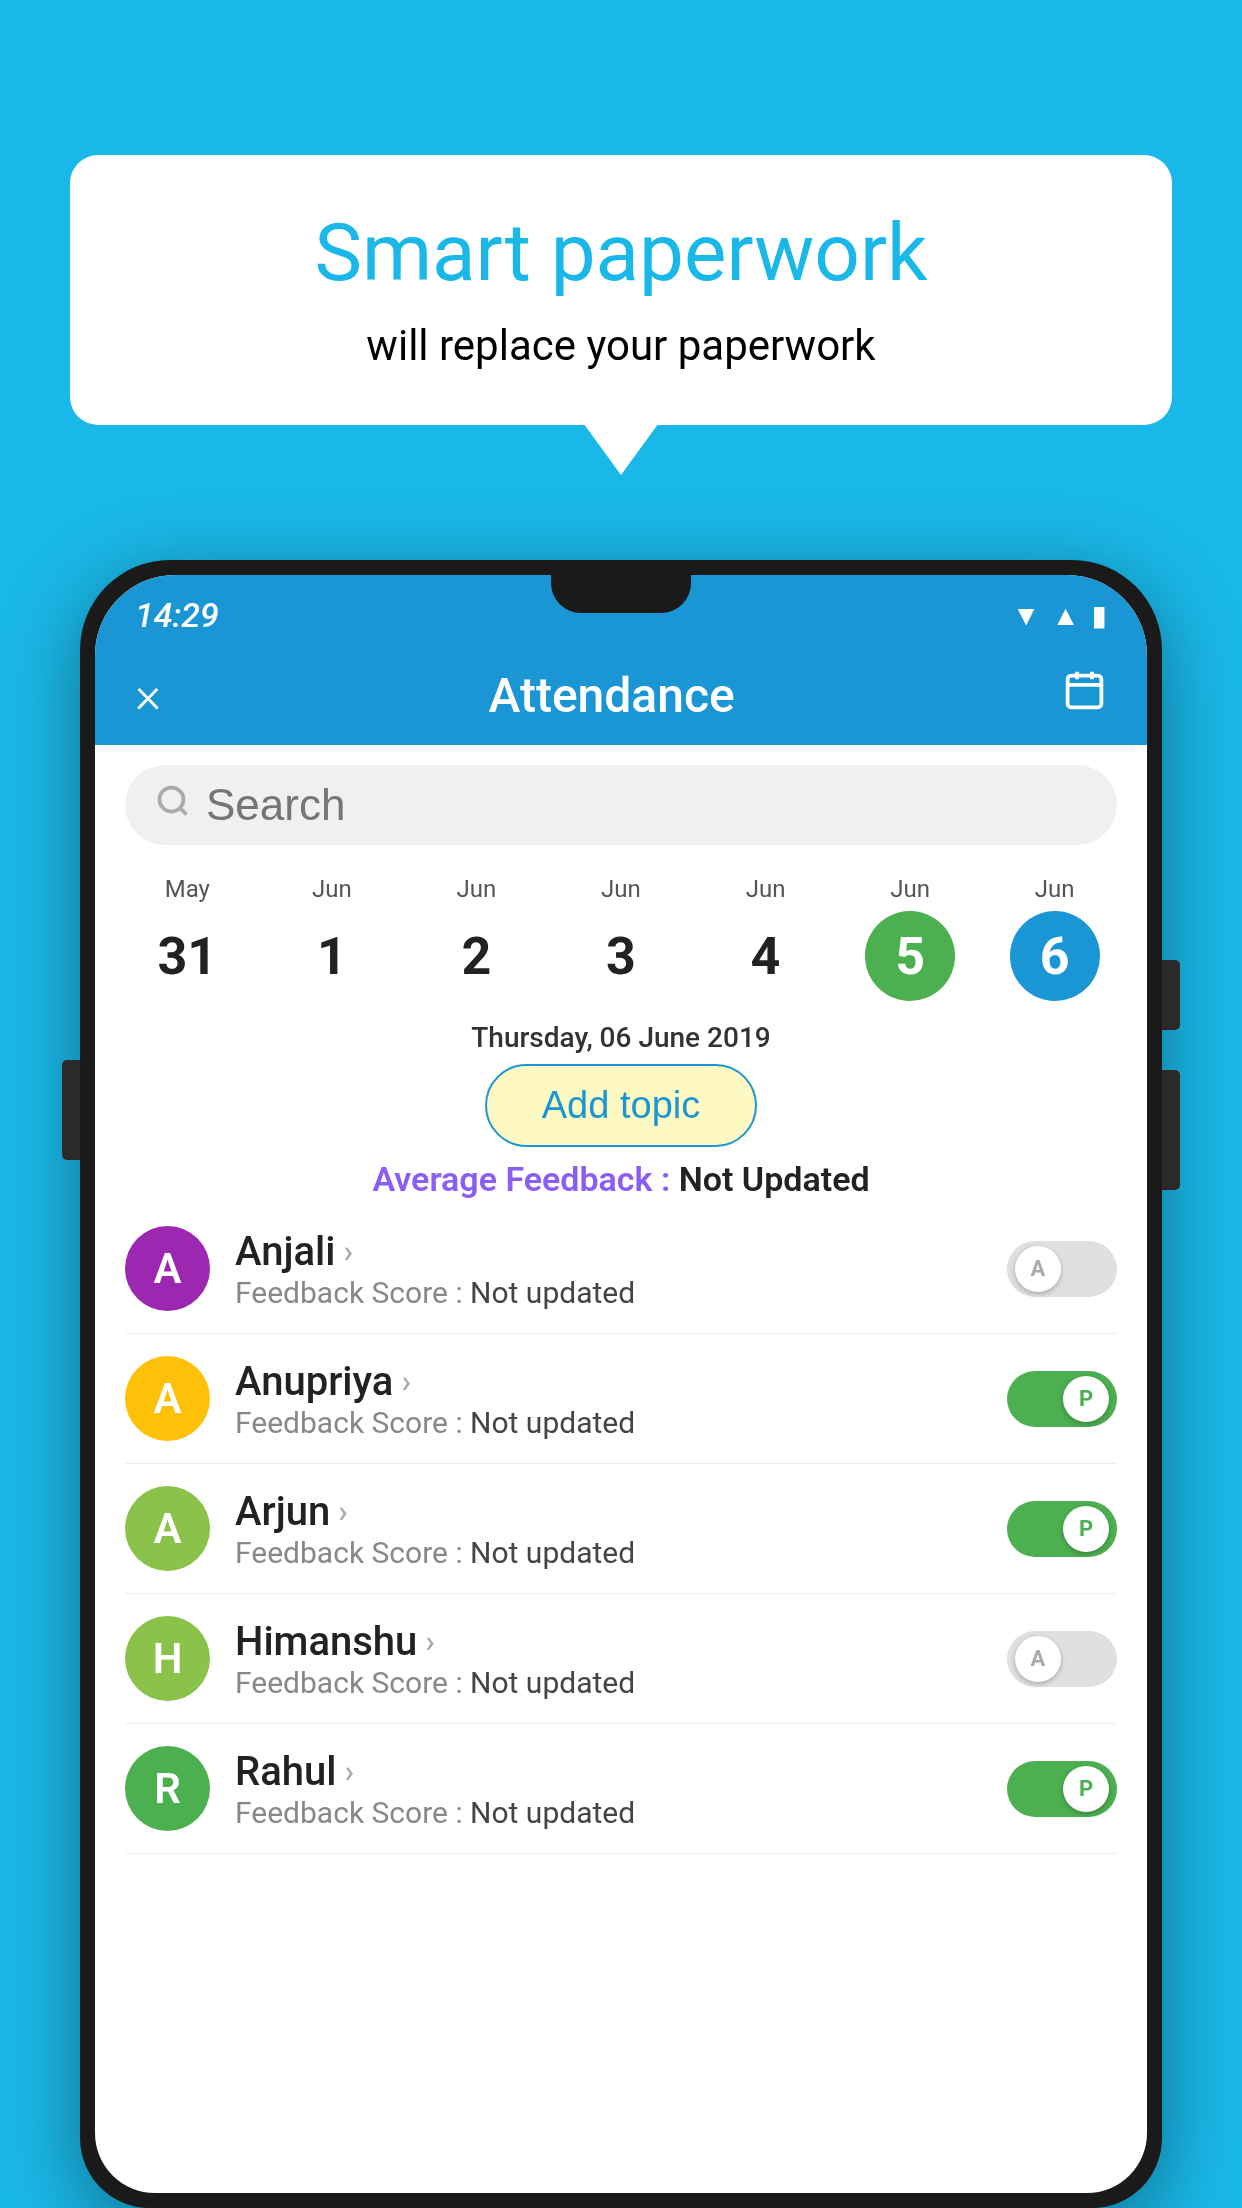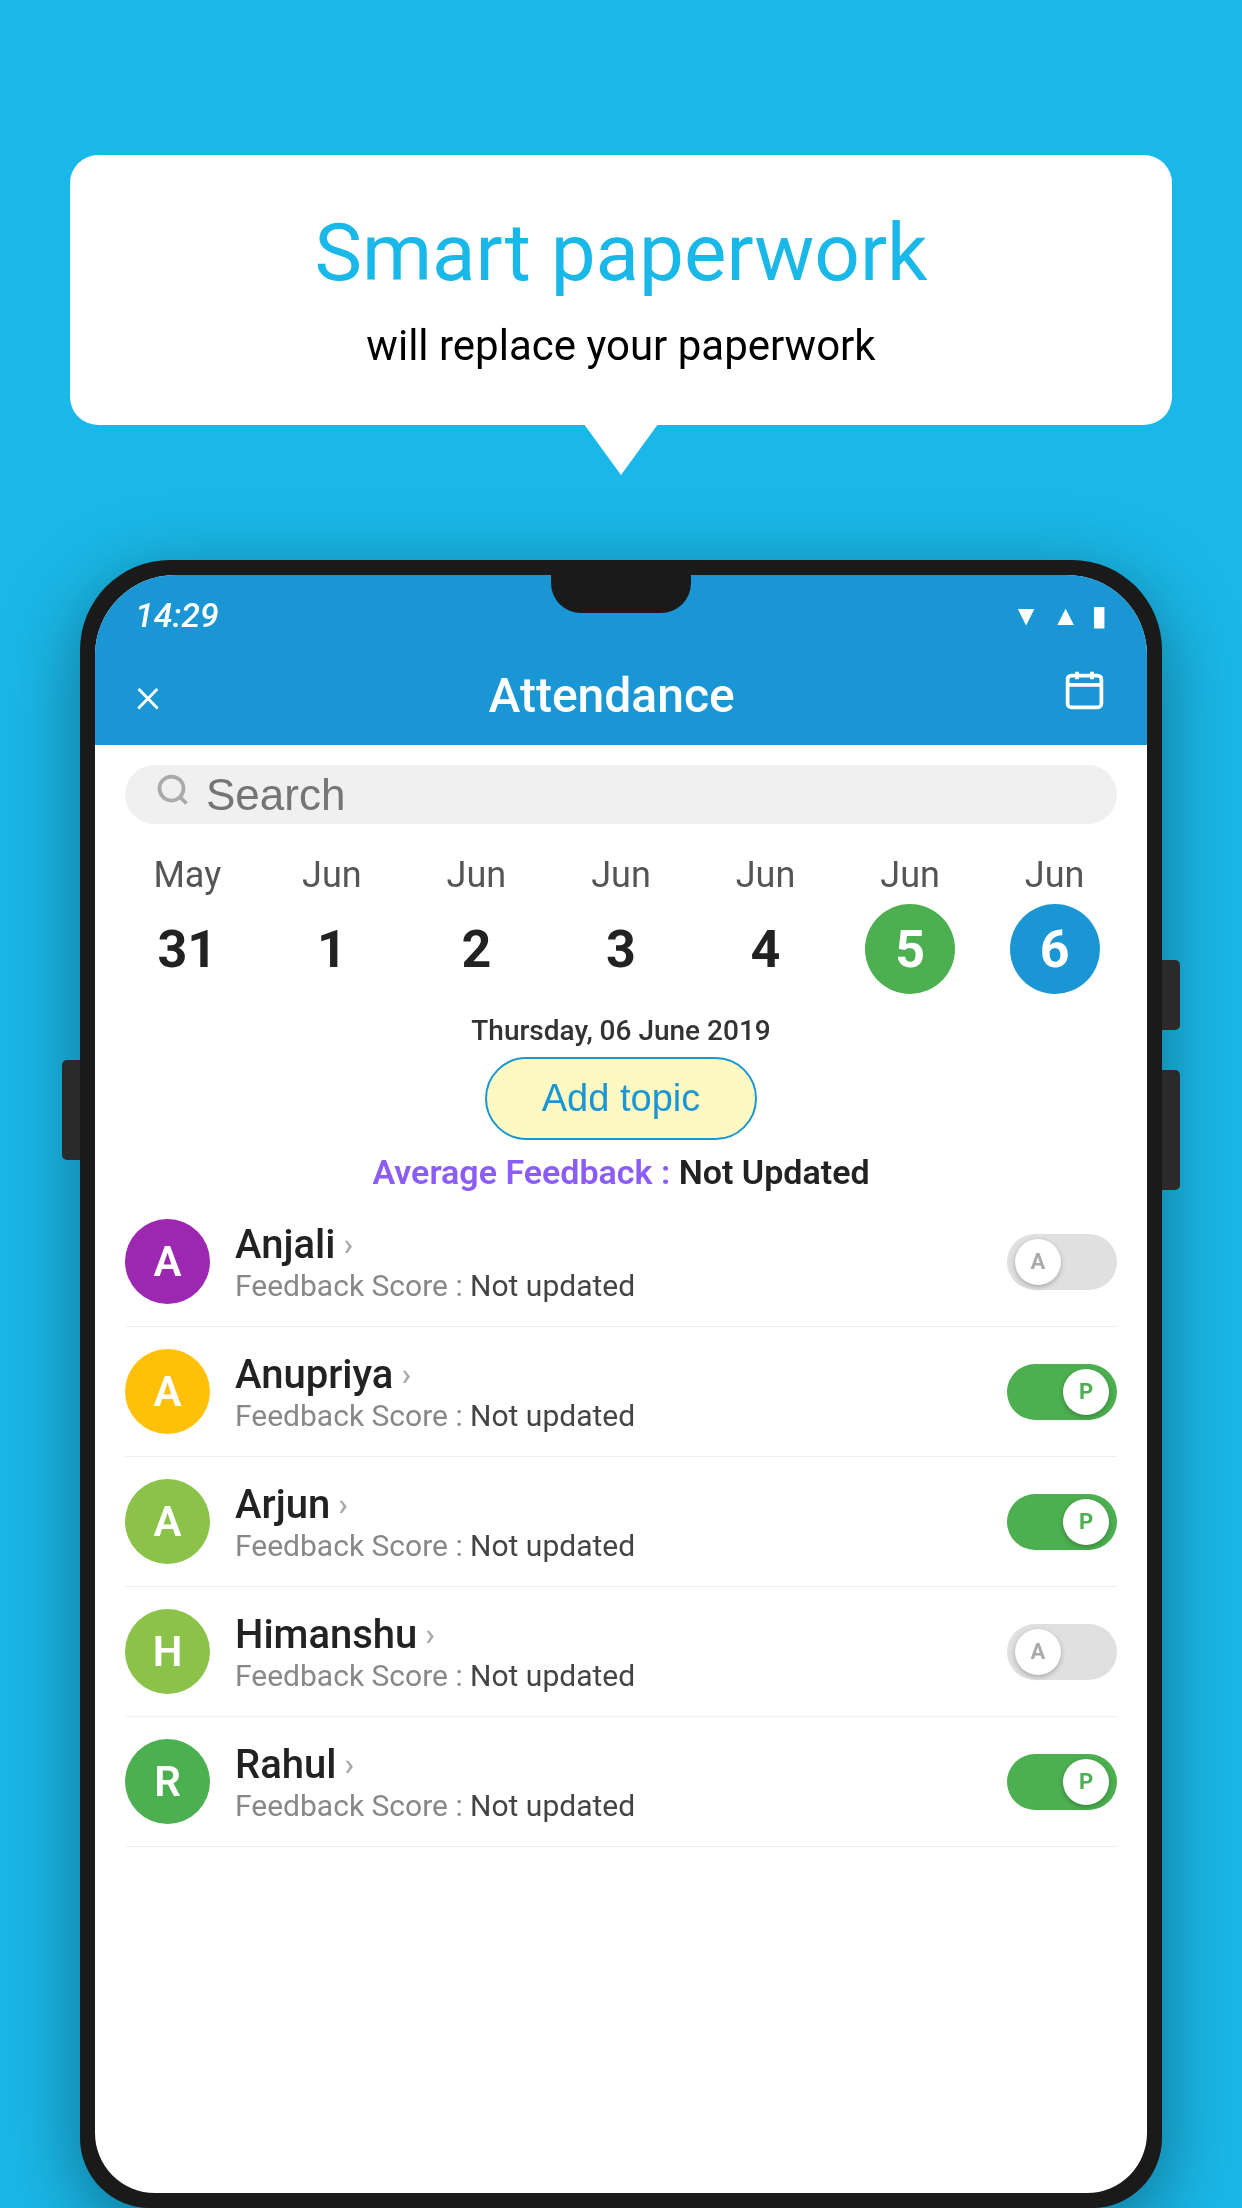--- a/index.html
+++ b/index.html
@@ -132,21 +132,21 @@
     .header-calendar {
       color: white;
       font-size: 42px;
     }
 
     
     .search-bar {
       margin: 20px 30px;
       background: #f0f0f0;
       border-radius: 40px;
-      height: 59px;
+      height: 80px;
       display: flex;
       align-items: center;
       padding: 0 30px;
       gap: 15px;
     }
     .search-icon-svg {
       color: #aaa;
       font-size: 38px;
     }
     .search-input {
@@ -165,21 +165,21 @@
       justify-content: space-around;
     }
     .cal-day {
       display: flex;
       flex-direction: column;
       align-items: center;
       gap: 8px;
       min-width: 120px;
     }
     .cal-month {
-      font-size: 36px;
+      font-size: 24px;
       color: #555;
       font-weight: 400;
     }
     .cal-date {
       font-size: 52px;
       font-weight: 700;
       color: #222;
       width: 90px;
       height: 90px;
       display: flex;

